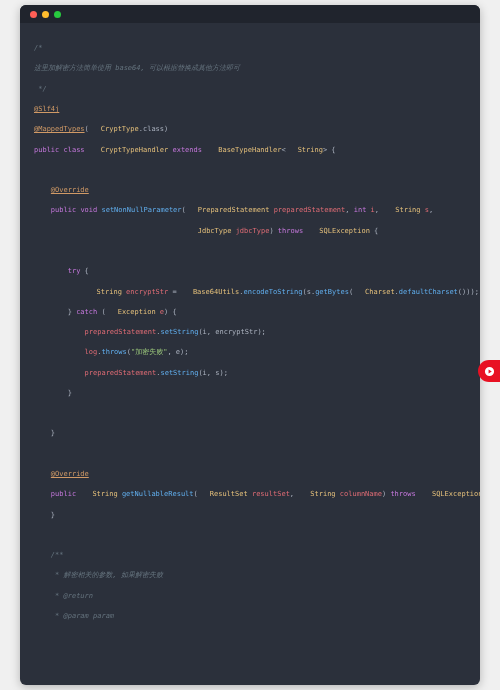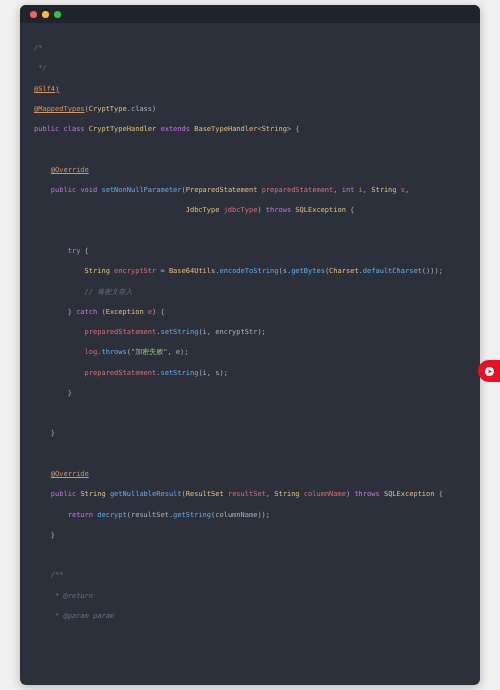--- a/index.html
+++ b/index.html
@@ -38,21 +38,21 @@
     padding: 10px 12px 20px 14px;
     color: #c0c5ce;
     white-space: pre;
     overflow: hidden;
   }
   .line { display: block; min-height: 1.45em; }
 
   
   .c   { color: #65737e; font-style: italic; }  
   .kw  { color: #c678dd; }                        
-  .ty  { color: #e5c07b; }                        
+  .ty  { color: #e5c07b; margin-left: 12px; }                        
   .an  { color: #d19a66; text-decoration: underline; }                        
   .fn  { color: #61afef; }                        
   .id  { color: #e06c75; }                        
   .str { color: #98c379; }                        
   .p   { color: #abb2bf; }                        
 
   .badge {
     position: absolute;
     right: 0;
     top: 360px;
@@ -70,46 +70,46 @@
 <body>
 
 <div class="editor-window">
   <div class="title-bar">
     <span class="tc r"></span>
     <span class="tc y"></span>
     <span class="tc g"></span>
   </div>
   <div class="code-area">
 <span class="line"><span class="c">/*</span></span>
+<span class="line"><span class="c">这里加解密方法简单使用 base64, 可以根据替换成其他方法即可</span></span>
 <span class="line"><span class="c"> */</span></span>
 <span class="line"><span class="an">@Slf4j</span></span>
 <span class="line"><span class="an">@MappedTypes</span><span class="p">(</span><span class="ty">CryptType</span><span class="p">.class</span><span class="p">)</span></span>
 <span class="line"><span class="kw">public</span> <span class="kw">class</span> <span class="ty">CryptTypeHandler</span> <span class="kw">extends</span> <span class="ty">BaseTypeHandler</span><span class="p">&lt;</span><span class="ty">String</span><span class="p">&gt; {</span></span>
 <span class="line"></span>
 <span class="line">    <span class="an">@Override</span></span>
 <span class="line">    <span class="kw">public</span> <span class="kw">void</span> <span class="fn">setNonNullParameter</span><span class="p">(</span><span class="ty">PreparedStatement</span> <span class="id">preparedStatement</span><span class="p">, </span><span class="kw">int</span> <span class="id">i</span><span class="p">, </span><span class="ty">String</span> <span class="id">s</span><span class="p">,</span></span>
 <span class="line">                                    <span class="ty">JdbcType</span> <span class="id">jdbcType</span><span class="p">) </span><span class="kw">throws</span> <span class="ty">SQLException</span><span class="p"> {</span></span>
 <span class="line"></span>
 <span class="line">        <span class="kw">try</span><span class="p"> {</span></span>
 <span class="line">            <span class="ty">String</span> <span class="id">encryptStr</span><span class="p"> = </span><span class="ty">Base64Utils</span><span class="p">.</span><span class="fn">encodeToString</span><span class="p">(s.</span><span class="fn">getBytes</span><span class="p">(</span><span class="ty">Charset</span><span class="p">.</span><span class="fn">defaultCharset</span><span class="p">()));</span></span>
-<span class="line">            <span class="c">// 将密文存入</span></span>
 <span class="line">        <span class="p">} </span><span class="kw">catch</span><span class="p"> (</span><span class="ty">Exception</span> <span class="id">e</span><span class="p">) {</span></span>
 <span class="line">            <span class="id">preparedStatement</span><span class="p">.</span><span class="fn">setString</span><span class="p">(i, encryptStr);</span></span>
 <span class="line">            <span class="id">log</span><span class="p">.</span><span class="fn">throws</span><span class="p">(</span><span class="str">"加密失败"</span><span class="p">, e);</span></span>
 <span class="line">            <span class="id">preparedStatement</span><span class="p">.</span><span class="fn">setString</span><span class="p">(i, s);</span></span>
 <span class="line">        <span class="p">}</span></span>
 <span class="line"></span>
 <span class="line">    <span class="p">}</span></span>
 <span class="line"></span>
 <span class="line">    <span class="an">@Override</span></span>
 <span class="line">    <span class="kw">public</span> <span class="ty">String</span> <span class="fn">getNullableResult</span><span class="p">(</span><span class="ty">ResultSet</span> <span class="id">resultSet</span><span class="p">, </span><span class="ty">String</span> <span class="id">columnName</span><span class="p">) </span><span class="kw">throws</span> <span class="ty">SQLException</span><span class="p"> {</span></span>
-<span class="line">        <span class="kw">return</span> <span class="fn">decrypt</span><span class="p">(resultSet.</span><span class="fn">getString</span><span class="p">(columnName));</span></span>
 <span class="line">    <span class="p">}</span></span>
 <span class="line"></span>
 <span class="line">    <span class="c">/**</span></span>
+<span class="line">    <span class="c"> * 解密相关的参数, 如果解密失败</span></span>
 <span class="line">    <span class="c"> * @return</span></span>
 <span class="line">    <span class="c"> * @param param</span></span>
 
 
 
 
 
 
 
 

